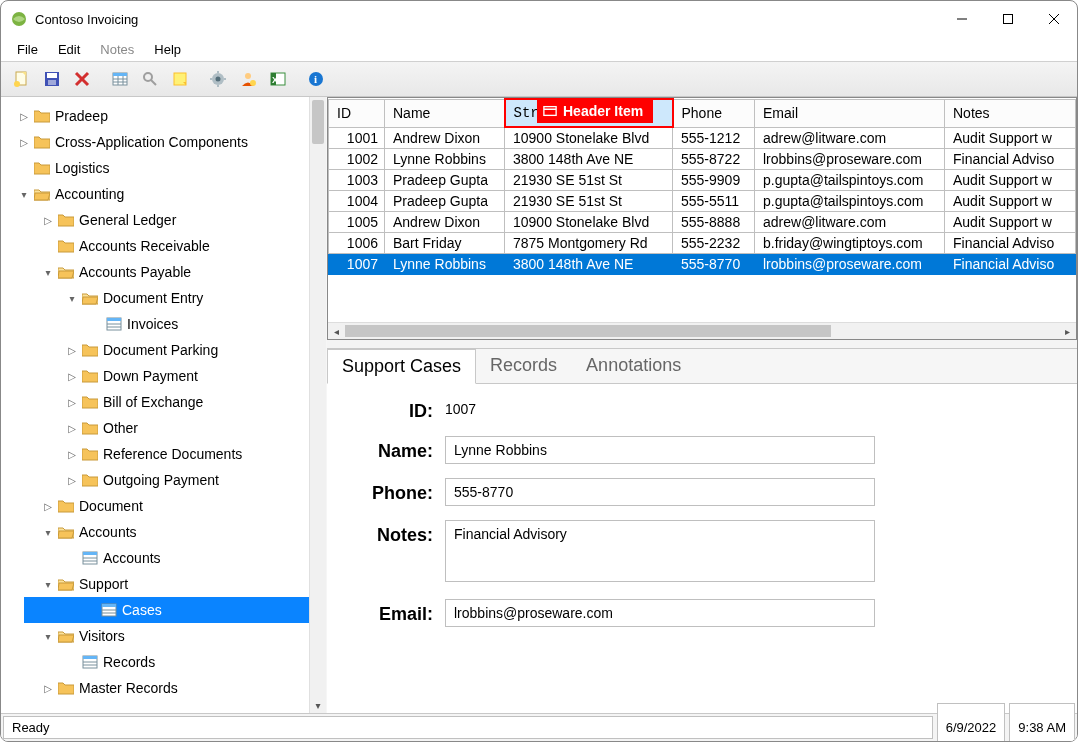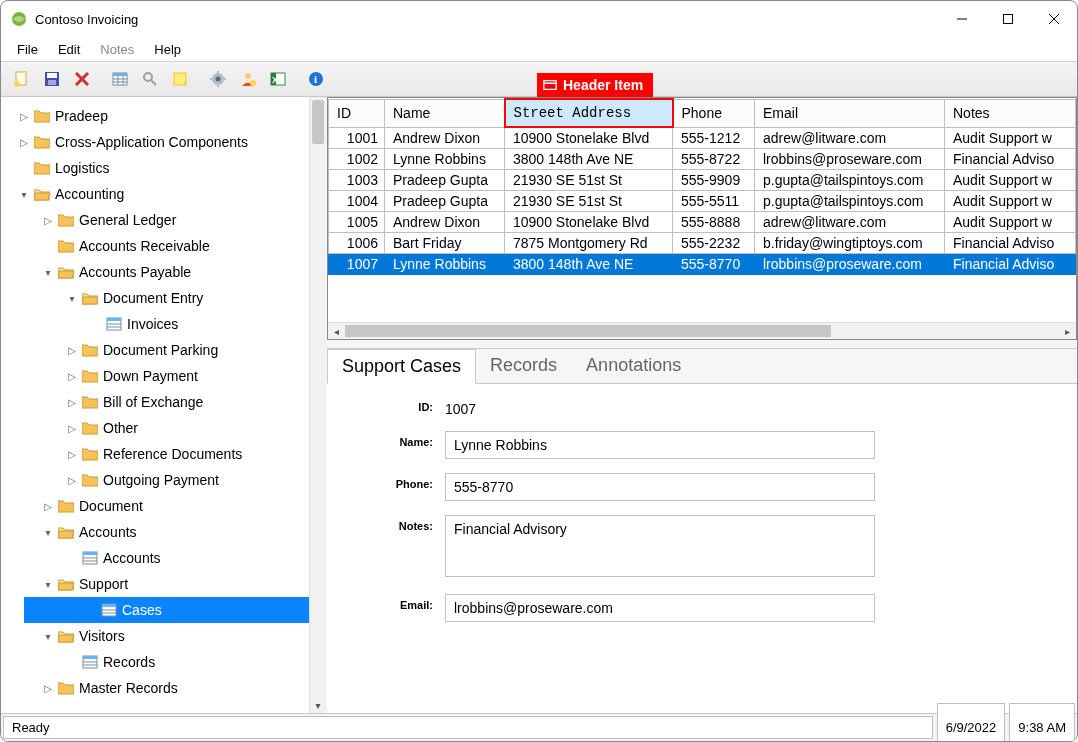--- a/index.html
+++ b/index.html
@@ -12,21 +12,21 @@
   .titlebar .spacer { flex:1; }
   .win-btn { width:46px; height:36px; display:flex; align-items:center; justify-content:center; }
   
   .menubar { height:24px; display:flex; align-items:center; padding:0 6px; background:#fff; font-size:13px; }
   .menu-item { padding:2px 10px; }
   .menu-item.disabled { color:#888; }
   
   .toolbar { height:36px; background:linear-gradient(#f4f4f4,#e8e8e8); border-top:1px solid #d0d0d0; border-bottom:1px solid #c8c8c8; display:flex; align-items:center; padding:0 6px; position:relative; }
   .tbtn { width:28px; height:28px; margin:0 1px; display:flex; align-items:center; justify-content:center; border:1px solid transparent; border-radius:3px; }
   .tsep { width:8px; }
-  .header-callout { position:absolute; top:72px; left:536px; background:#ff0000; color:#fff; font-size:14px; font-weight:600; padding:4px 10px 4px 6px; display:flex; align-items:center; gap:6px; z-index:50; }
+  .header-callout { position:absolute; top:98px; left:536px; background:#ff0000; color:#fff; font-size:14px; font-weight:600; padding:4px 10px 4px 6px; display:flex; align-items:center; gap:6px; z-index:50; }
   .header-callout svg { width:14px; height:14px; }
   
   .mainrow { flex:1; display:flex; min-height:0; background:#fff; }
   .treepanel { width:326px; border-right:1px solid #f6f6f6; position:relative; display:flex; }
   .tree-scroll-area { flex:1; padding:6px 0 6px 4px; overflow:hidden; }
   .tree-vscroll { width:17px; background:#f1f1f1; border-left:1px solid #e0e0e0; position:relative; }
   .tree-vscroll .thumb { position:absolute; top:3px; left:2px; right:2px; height:44px; background:#c6c6c6; border-radius:2px; }
   .tree-vscroll .arrow-up, .tree-vscroll .arrow-down { position:absolute; left:0; right:0; height:16px; display:flex; align-items:center; justify-content:center; color:#555; font-size:10px;}
   .tree-vscroll .arrow-down { bottom:0;}
   ul.tree, ul.tree ul { list-style:none; margin:0; padding:0; }
@@ -50,21 +50,21 @@
   .grid-hscroll .track { flex:1; position:relative; height:100%; }
   .grid-hscroll .thumb { position:absolute; left:0; top:2px; bottom:2px; width:68%; background:#c6c6c6; }
   
   .hsplit { height:8px; background:#f4f4f4; }
   
   .tabs { display:flex; background:#f6f6f6; border-bottom:1px solid #c8c8c8; }
   .tab { padding:6px 14px; font-size:18px; color:#666; border-right:1px solid transparent;}
   .tab.active { background:#fff; color:#000; border:1px solid #c8c8c8; border-bottom:1px solid #fff; margin-bottom:-1px;}
   .formarea { flex:1; padding:12px 20px 10px 20px; overflow:auto; }
   .formrow { display:flex; align-items:flex-start; margin-bottom:14px; }
-  .formrow label { width:86px; text-align:right; font-weight:700; font-size:11px; padding-top:5px; }
+  .formrow label { width:86px; text-align:right; font-weight:700; font-size:18px; padding-top:5px; }
   .formrow .val { margin-left:12px; }
   .formrow input, .formrow textarea { width:430px; padding:5px 8px; border:1px solid #bfbfbf; font-family:inherit; font-size:14px; }
   .formrow textarea { height:62px; resize:none; }
   .formrow .static { padding-top:5px; }
   
   .statusbar { height:28px; border-top:1px solid #c8c8c8; background:#f4f4f4; display:flex; align-items:center; font-size:13px; }
   .statusbar .cell { border:1px solid #c0c0c0; background:#fff; padding:16px 8px; margin:2px 2px; }
   .statusbar .stretch { flex:1; background:#fff; border:1px solid #c0c0c0; margin:2px 2px; padding:3px 8px;}
   
   svg { display:block; }

